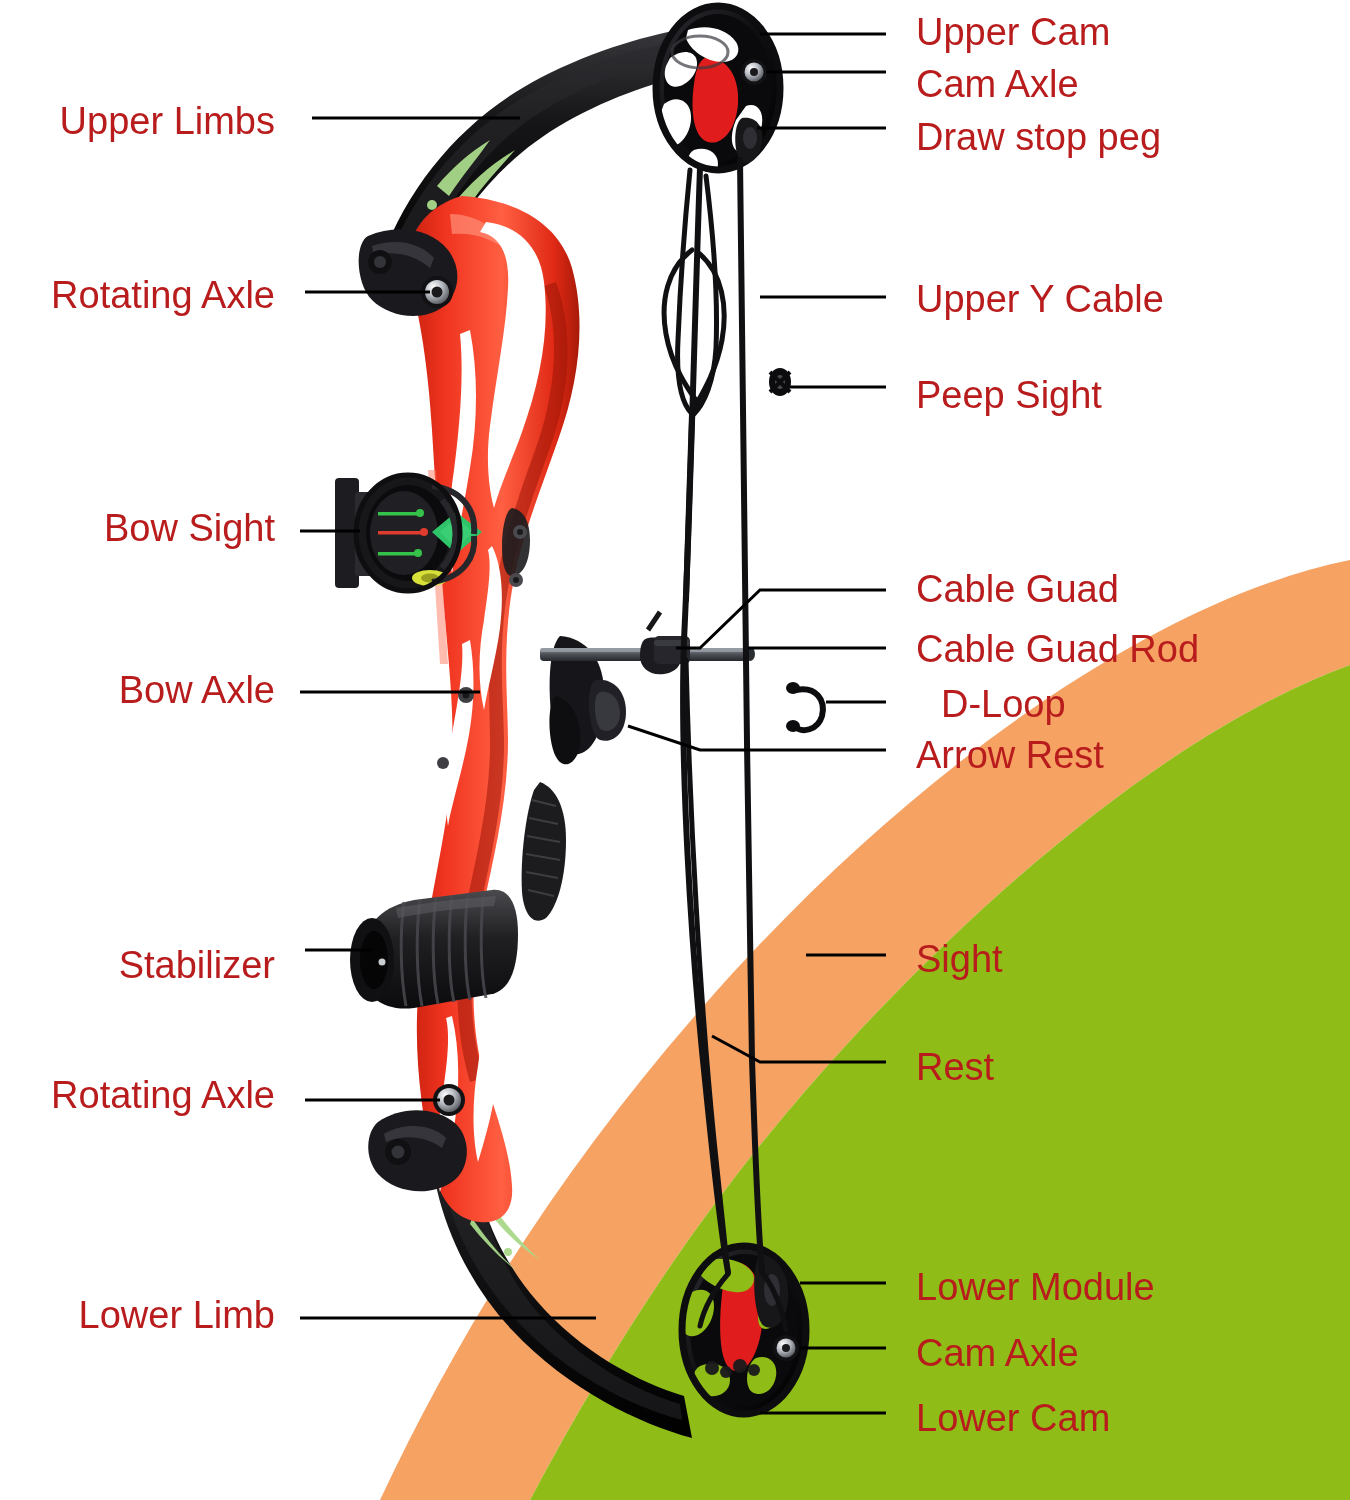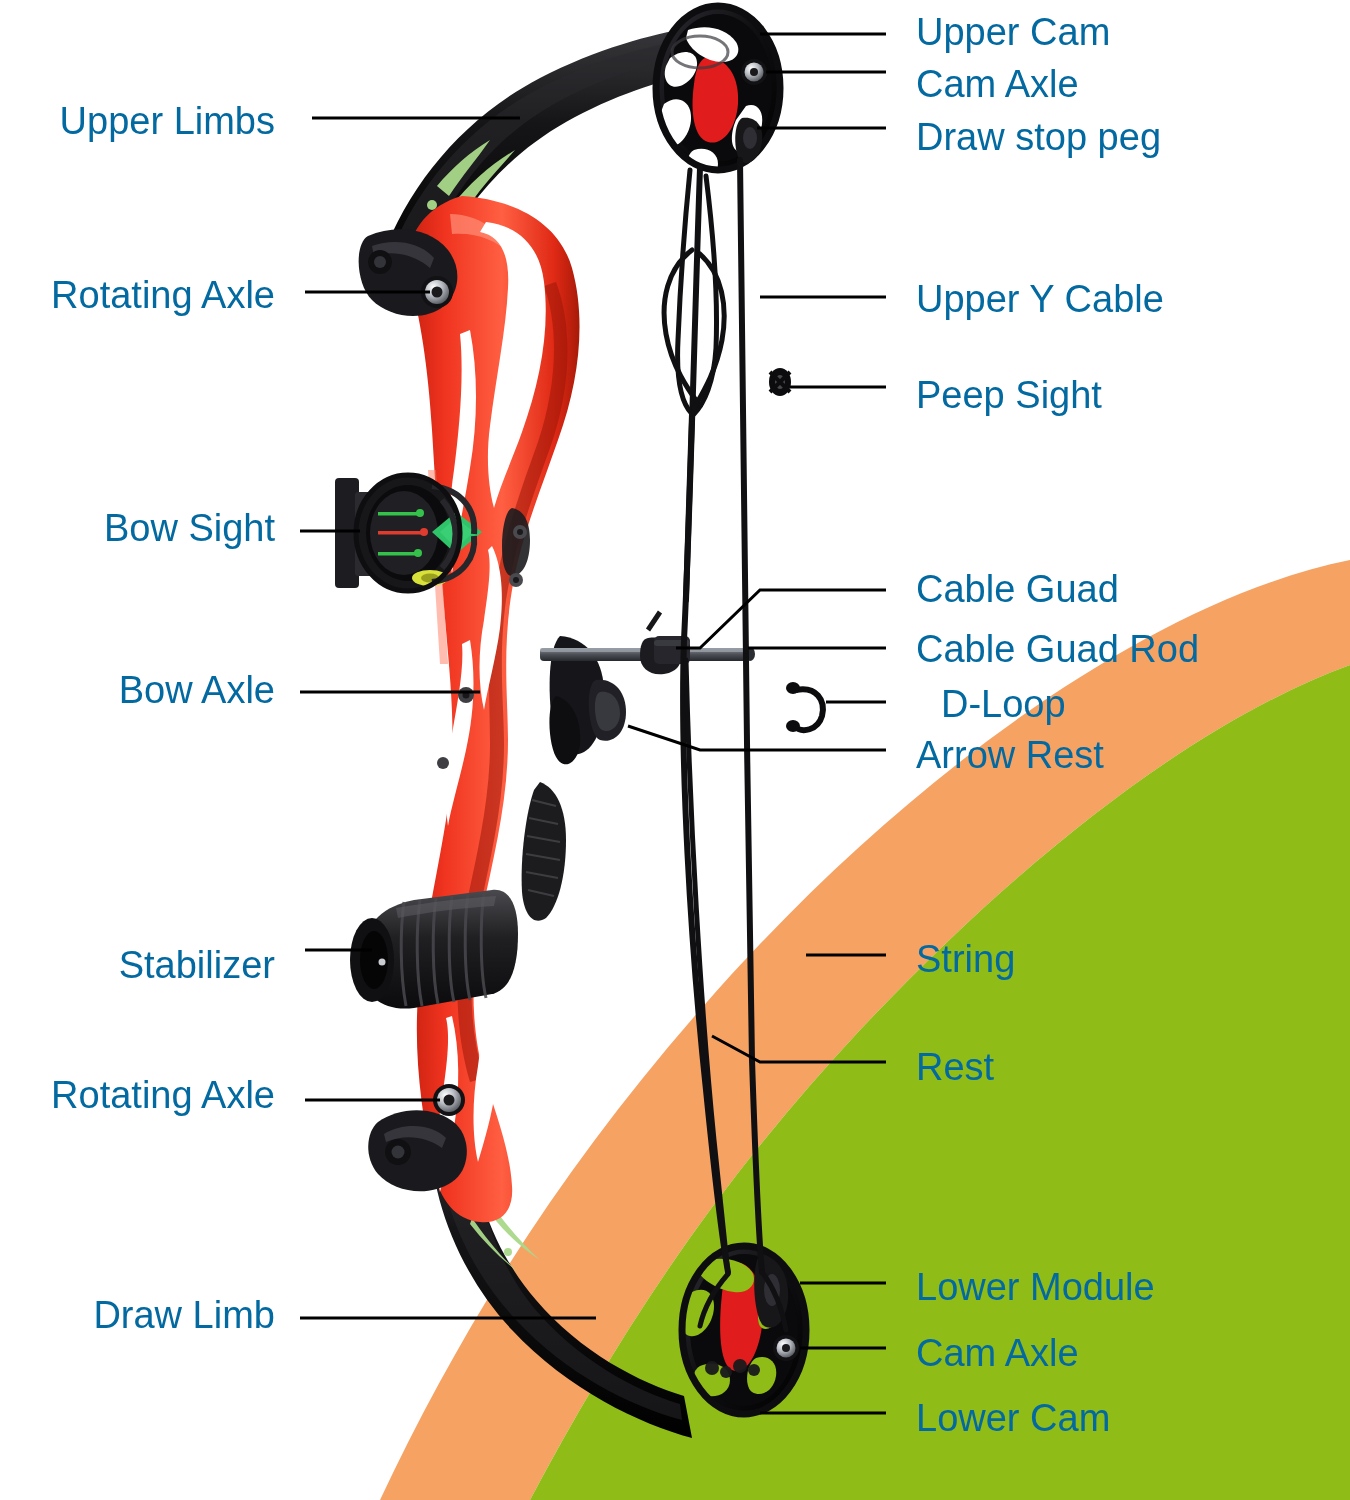--- a/index.html
+++ b/index.html
@@ -1,21 +1,21 @@
 <!DOCTYPE html>
 <html><head>
 <meta charset="utf-8">
 <style>
   html,body{margin:0;padding:0;background:#fff;}
   body{width:1350px;height:1500px;overflow:hidden;font-family:"Liberation Sans",sans-serif;}
   #stage{position:relative;width:1350px;height:1500px;background:#ffffff;overflow:hidden;}
   #bg{position:absolute;inset:0;}
   #art{position:absolute;inset:0;}
   #labels{position:absolute;inset:0;}
-  .lbl{position:absolute;color:#0369a1;font-size:38px;line-height:1;white-space:nowrap;
+  .lbl{position:absolute;color:#b91c1c;font-size:38px;line-height:1;white-space:nowrap;
        font-family:"Liberation Sans",sans-serif;font-weight:400;}
   .lbl.r{left:0;}
   .lbl.l{right:0;text-align:center;}
   #leaders{position:absolute;inset:0;}
 </style>
 </head>
 <body>
 
 <div id="stage">
 
@@ -409,28 +409,28 @@
 
     <div class="lbl r" style="left:916px;top:13px">Upper Cam</div>
     <div class="lbl r" style="left:916px;top:65px">Cam Axle</div>
     <div class="lbl r" style="left:916px;top:280px">Upper Y Cable</div>
     <div class="lbl r" style="left:916px;top:118px">Draw stop peg</div>
     <div class="lbl r" style="left:916px;top:376px">Peep Sight</div>
     <div class="lbl r" style="left:916px;top:570px">Cable Guad</div>
     <div class="lbl r" style="left:916px;top:630px">Cable Guad Rod</div>
     <div class="lbl r" style="left:941px;top:685px">D-Loop</div>
     <div class="lbl r" style="left:916px;top:736px">Arrow Rest</div>
-    <div class="lbl r" style="left:916px;top:940px">String</div>
+    <div class="lbl r" style="left:916px;top:940px">Sight</div>
     <div class="lbl r" style="left:916px;top:1048px">Rest</div>
     <div class="lbl r" style="left:916px;top:1268px">Lower Module</div>
     <div class="lbl r" style="left:916px;top:1334px">Cam Axle</div>
     <div class="lbl r" style="left:916px;top:1399px">Lower Cam</div>
 
     <div class="lbl l" style="right:1075px;top:102px">Upper Limbs</div>
     <div class="lbl l" style="right:1075px;top:276px">Rotating Axle</div>
     <div class="lbl l" style="right:1075px;top:509px">Bow Sight</div>
     <div class="lbl l" style="right:1075px;top:671px">Bow Axle</div>
     <div class="lbl l" style="right:1075px;top:946px">Stabilizer</div>
     <div class="lbl l" style="right:1075px;top:1076px">Rotating Axle</div>
-    <div class="lbl l" style="right:1075px;top:1296px">Draw Limb</div>
+    <div class="lbl l" style="right:1075px;top:1296px">Lower Limb</div>
   </div>
 
 </div>
 
 </body></html>

